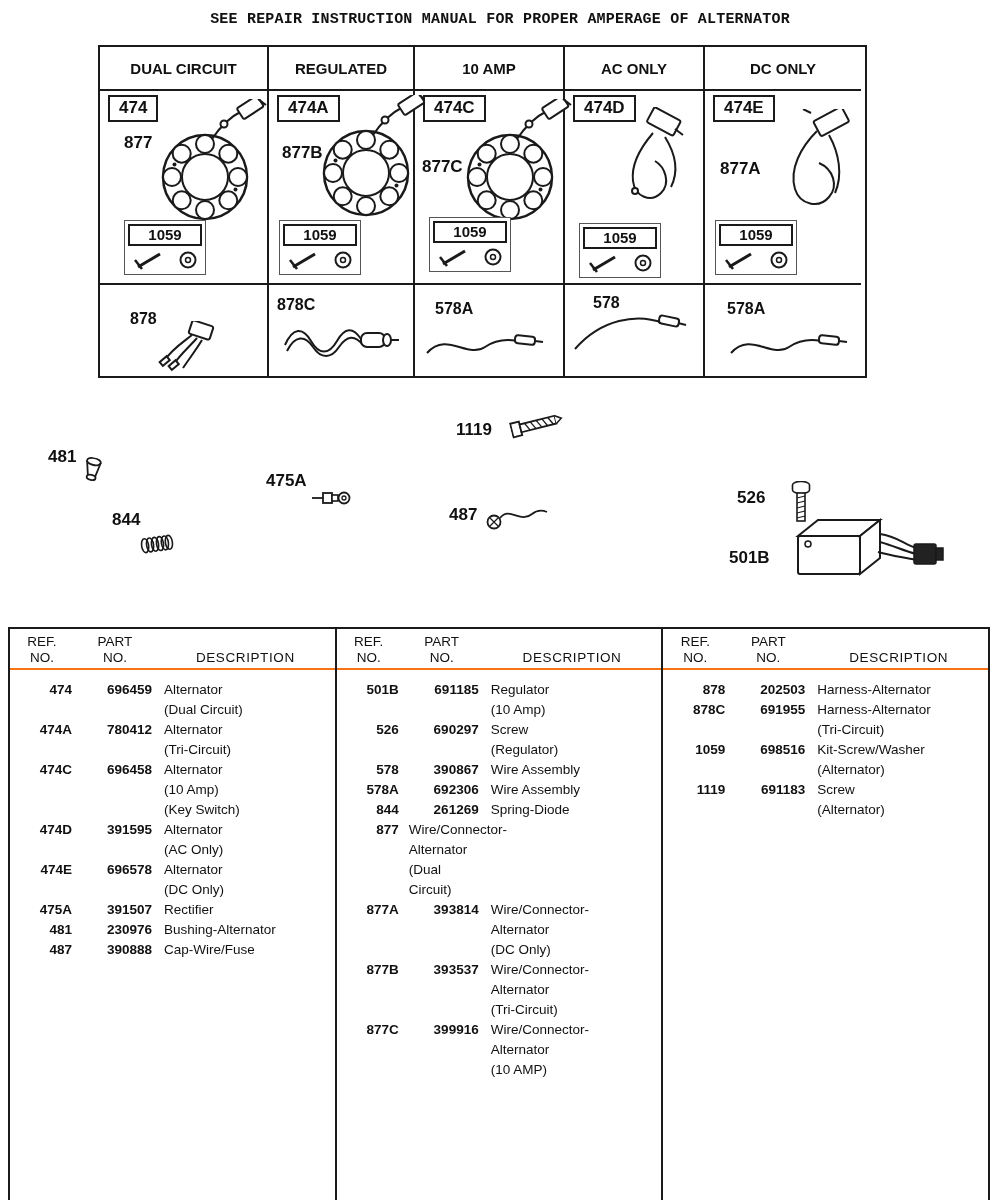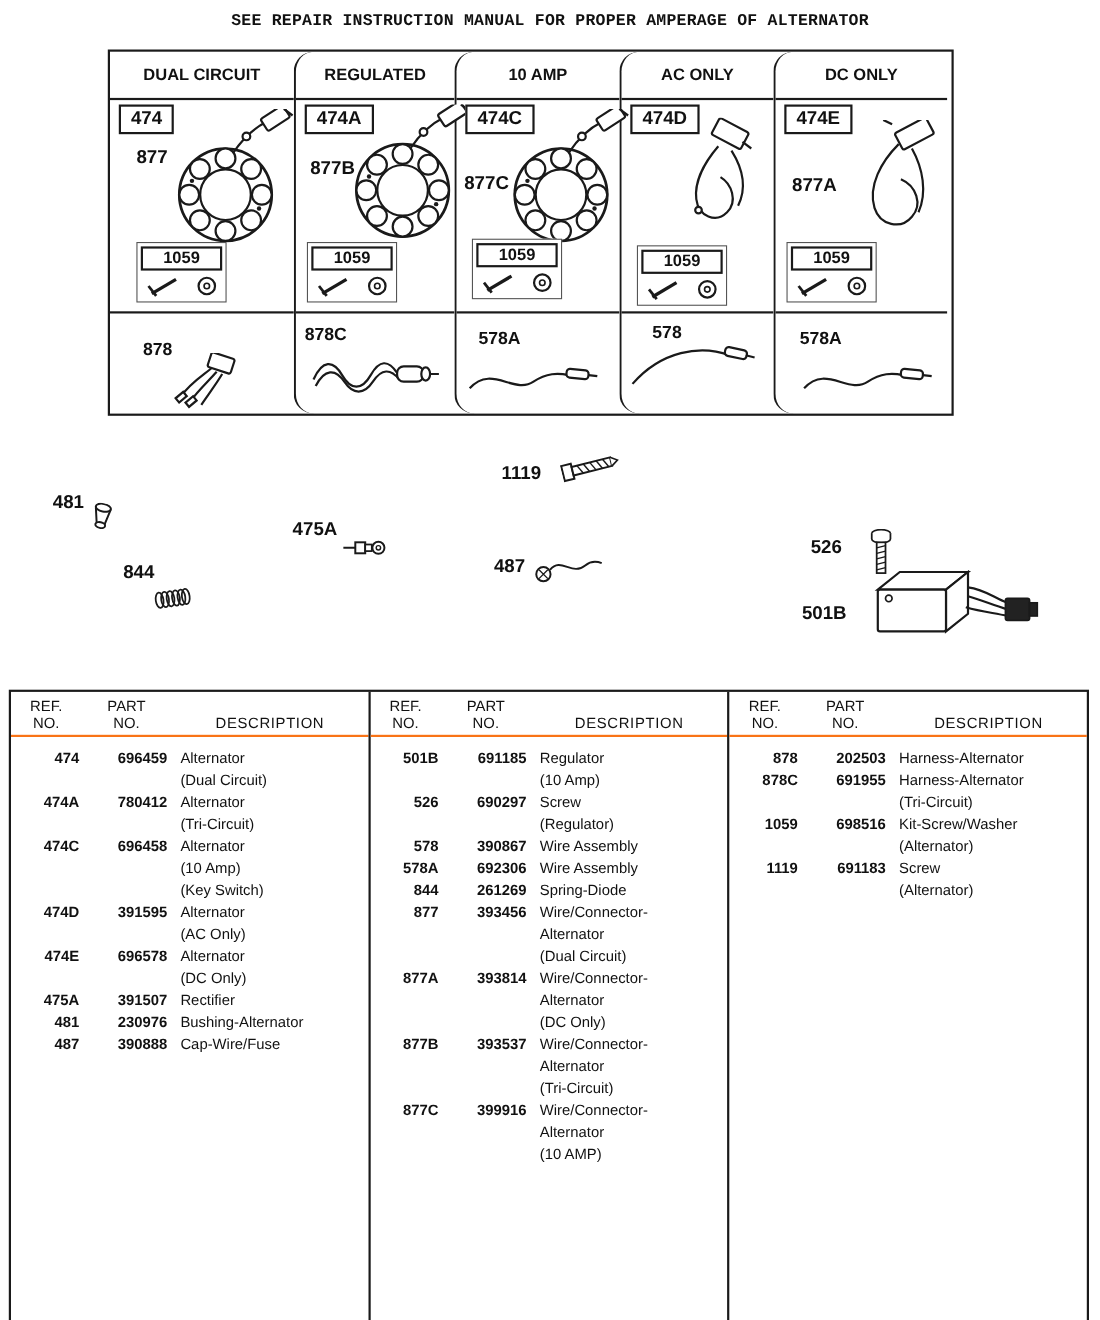--- a/index.html
+++ b/index.html
@@ -5,21 +5,21 @@
   * { box-sizing: border-box; margin: 0; padding: 0; }
   html,body { width:1000px; height:1200px; background:#fff; color:#111;
     font-family:"Liberation Sans", sans-serif; position:relative; overflow:hidden; }
 
   .page-title { position:absolute; top:11px; left:0; width:100%; text-align:center;
     font-size:15px; font-weight:bold; letter-spacing:.2px;font-family:Liberation Mono, monospace; }
 
   
   .diagram { position:absolute; left:98px; top:45px; width:769px; height:333px;
     border:2px solid #1a1a1a; display:flex; background:#fff; }
-  .d-col { position:relative; display:flex; flex-direction:column; border-left:2px solid #1a1a1a;border-radius:18px; }
+  .d-col { position:relative; display:flex; flex-direction:column; border-left:2px solid #1a1a1a; }
   .d-col:first-child { border-left:none; }
   .d-head { height:44px; border-bottom:2px solid #1a1a1a; display:flex; align-items:center;
     justify-content:center; font-weight:bold; font-size:15px; }
   .d-main { height:194px; border-bottom:2px solid #1a1a1a; position:relative; }
   .d-bottom { flex:1; position:relative; }
   .ref-box { position:absolute; top:4px; left:8px; border:2px solid #1a1a1a; background:#fff;
     padding:1px 9px 2px 9px; font-weight:bold; font-size:17px; z-index:2; }
   .wire-label, .harness-label { position:absolute; font-weight:bold; font-size:17px; z-index:2; }
   .harness-label { font-size:16px; }
   .kit-box { position:absolute; width:82px; border:1px solid #555; background:#fff; padding:3px; z-index:3; }
@@ -460,21 +460,20 @@
         </div>
         <div class="entry">
           <div class="c-ref">844</div>
           <div class="c-part">261269</div>
           <div class="c-desc">
             <div>Spring-Diode</div>
           </div>
         </div>
         <div class="entry">
           <div class="c-ref">877</div>
-          <div class="c-part">393456</div>
           <div class="c-desc">
             <div>Wire/Connector-</div>
             <div>Alternator</div>
             <div>(Dual Circuit)</div>
           </div>
         </div>
         <div class="entry">
           <div class="c-ref">877A</div>
           <div class="c-part">393814</div>
           <div class="c-desc">

